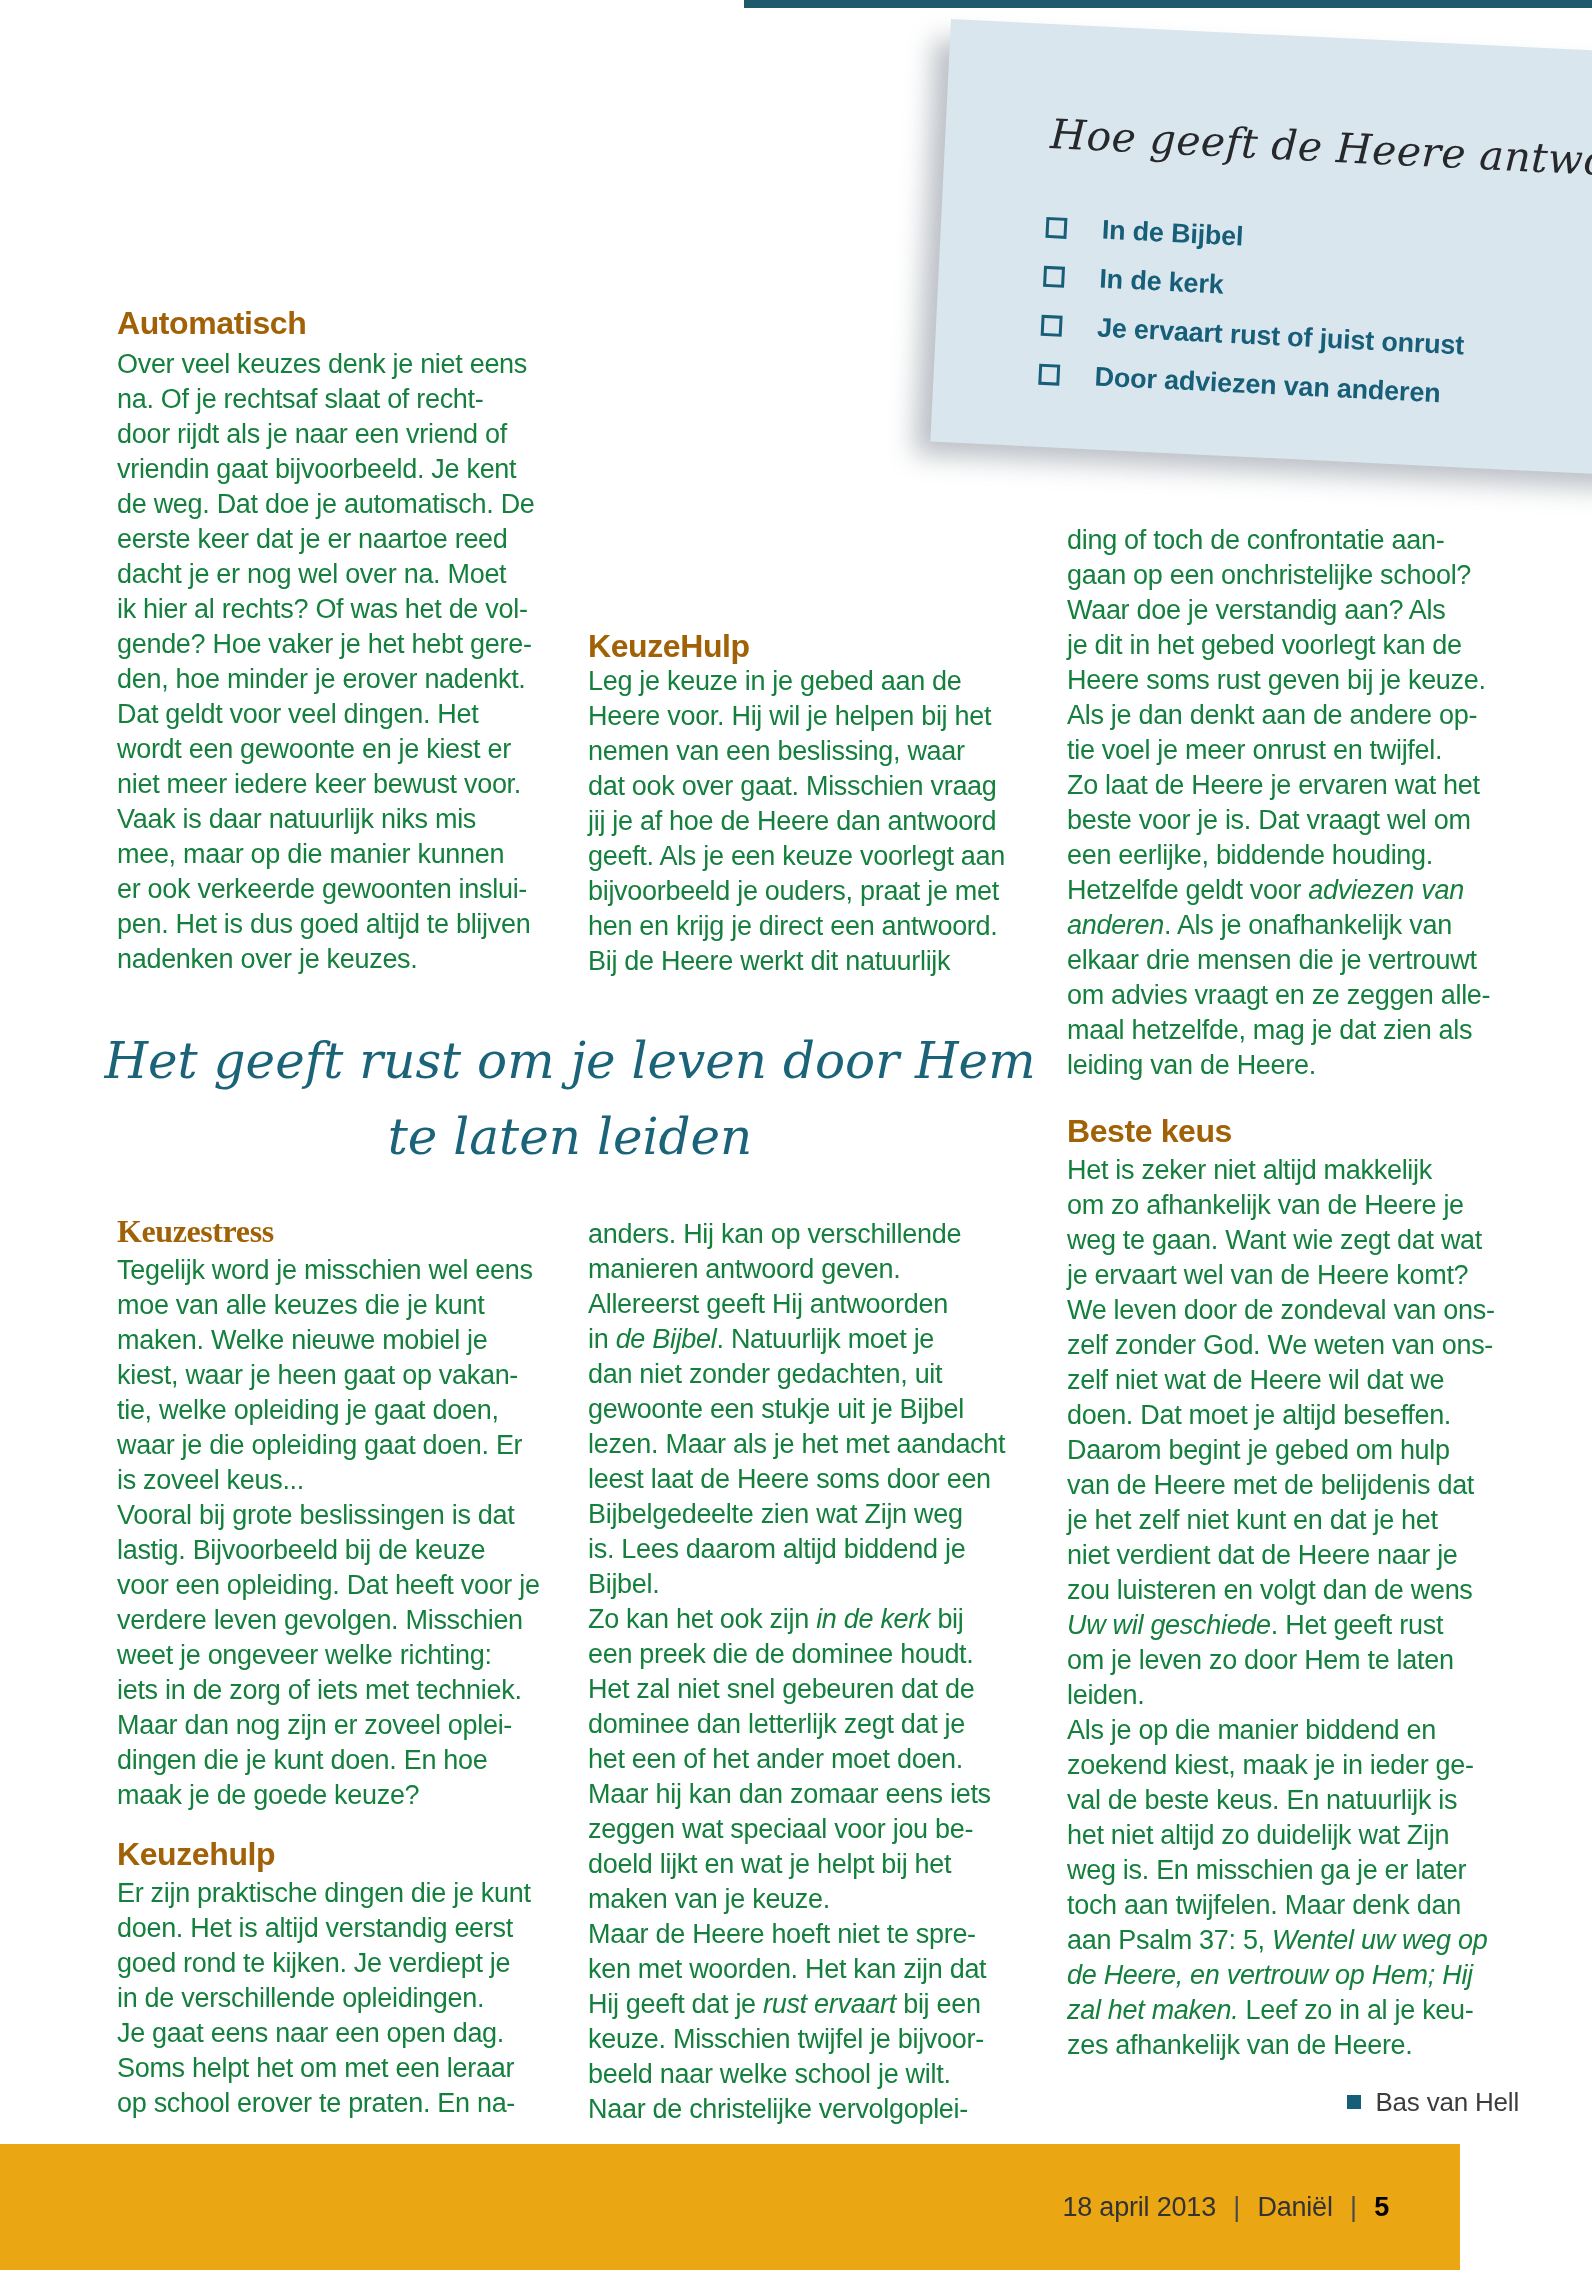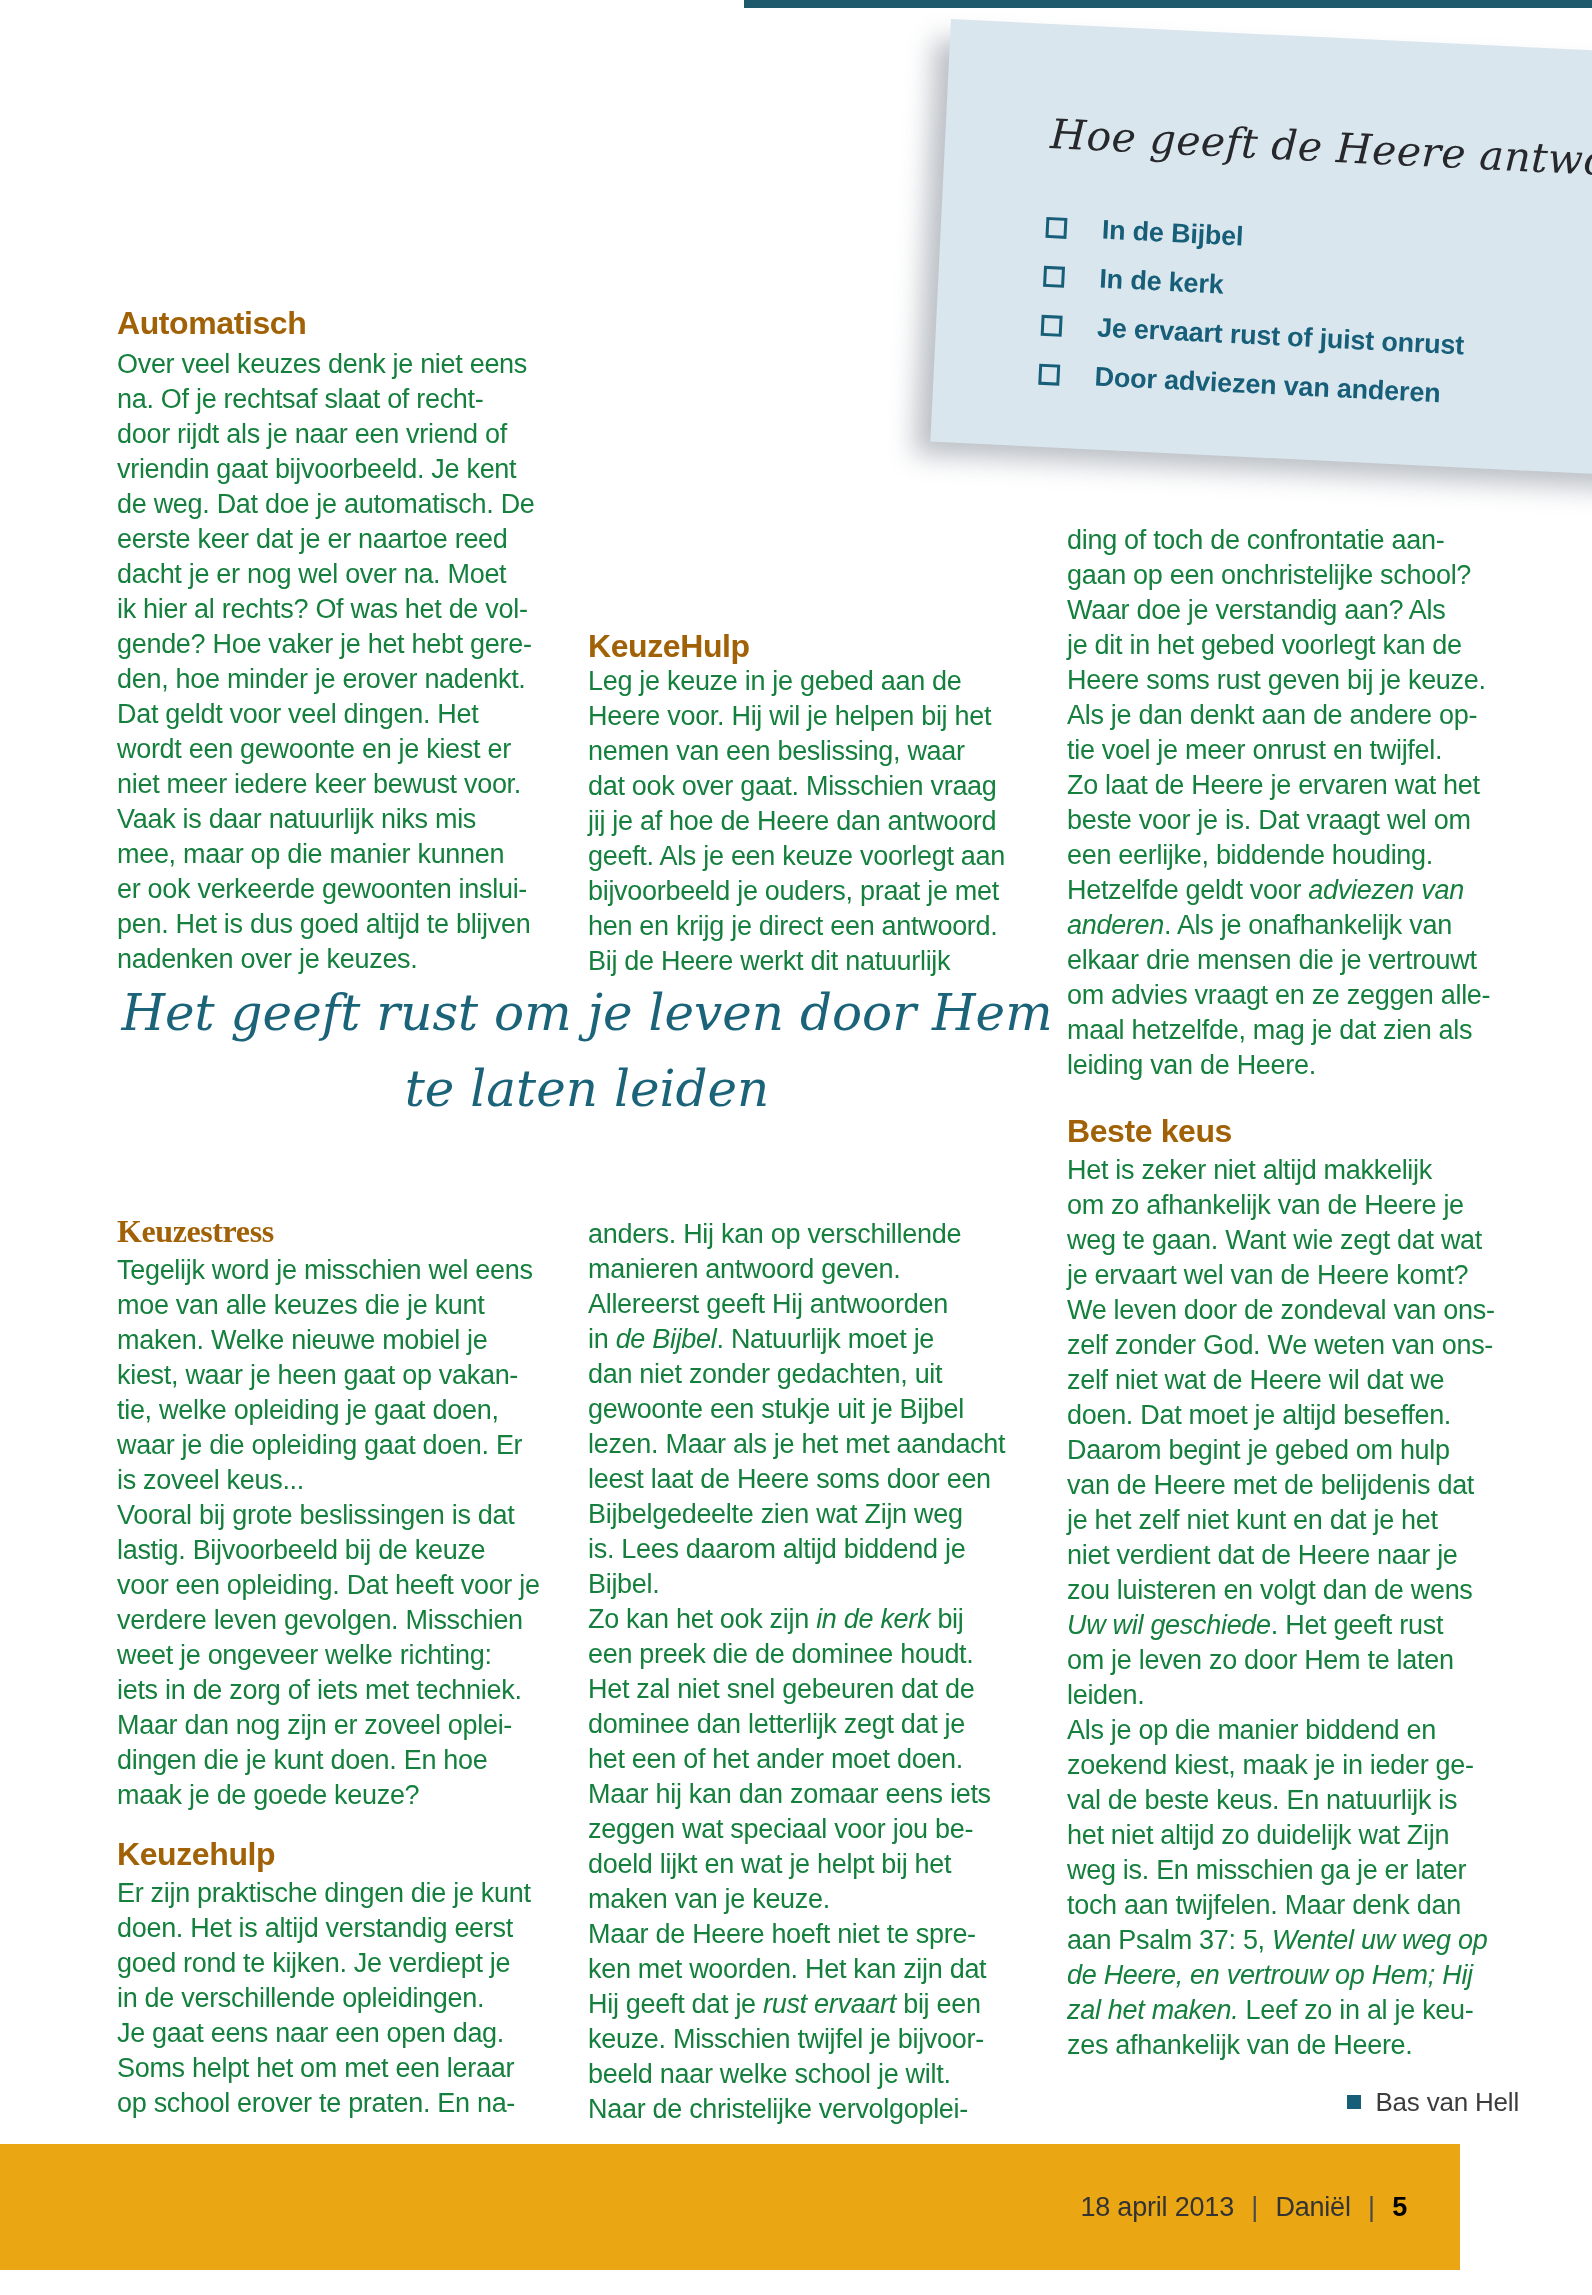--- a/index.html
+++ b/index.html
@@ -72,21 +72,21 @@
   }
   .author-square{
     display:inline-block;width:14.7px;height:14.7px;
     background:#175e78;margin-right:14px;
     position:relative;top:-1.7px;
   }
   .footer-bar{
     position:absolute;left:0;top:2144px;width:1460px;height:126px;
     background:#eaa713;
     box-sizing:border-box;
-    text-align:right;padding-right:53px;
+    text-align:right;padding-right:71px;
     font-size:27px;color:#333333;
     line-height:126px;
     letter-spacing:-0.2px;
   }
   .footer-sep{margin:0 17.3px;color:#4a4a4a;}
   .footer-page{font-weight:bold;color:#000000;}
   i{font-style:italic;margin-top:48px;}
 </style>
 </head>
 <body>
@@ -130,21 +130,21 @@
   <div class="abs h-section" style="left:588px;top:627px;">KeuzeHulp</div>
   <div class="abs body-para" style="left:588px;top:664px;">Leg je keuze in je gebed aan de<br>Heere voor. Hij wil je helpen bij het<br>nemen van een beslissing, waar<br>dat ook over gaat. Misschien vraag<br>jij je af hoe de Heere dan antwoord<br>geeft. Als je een keuze voorlegt aan<br>bijvoorbeeld je ouders, praat je met<br>hen en krijg je direct een antwoord.<br>Bij de Heere werkt dit natuurlijk</div>
 
   <div class="abs body-para" style="left:588px;top:1217px;">anders. Hij kan op verschillende<br>manieren antwoord geven.<br>Allereerst geeft Hij antwoorden<br>in <i>de Bijbel</i>. Natuurlijk moet je<br>dan niet zonder gedachten, uit<br>gewoonte een stukje uit je Bijbel<br>lezen. Maar als je het met aandacht<br>leest laat de Heere soms door een<br>Bijbelgedeelte zien wat Zijn weg<br>is. Lees daarom altijd biddend je<br>Bijbel.<br>Zo kan het ook zijn <i>in de kerk</i> bij<br>een preek die de dominee houdt.<br>Het zal niet snel gebeuren dat de<br>dominee dan letterlijk zegt dat je<br>het een of het ander moet doen.<br>Maar hij kan dan zomaar eens iets<br>zeggen wat speciaal voor jou be-<br>doeld lijkt en wat je helpt bij het<br>maken van je keuze.<br>Maar de Heere hoeft niet te spre-<br>ken met woorden. Het kan zijn dat<br>Hij geeft dat je <i>rust ervaart</i> bij een<br>keuze. Misschien twijfel je bijvoor-<br>beeld naar welke school je wilt.<br>Naar de christelijke vervolgoplei-</div>
 
   <div class="abs body-para" style="left:1067px;top:523px;">ding of toch de confrontatie aan-<br>gaan op een onchristelijke school?<br>Waar doe je verstandig aan? Als<br>je dit in het gebed voorlegt kan de<br>Heere soms rust geven bij je keuze.<br>Als je dan denkt aan de andere op-<br>tie voel je meer onrust en twijfel.<br>Zo laat de Heere je ervaren wat het<br>beste voor je is. Dat vraagt wel om<br>een eerlijke, biddende houding.<br>Hetzelfde geldt voor <i>adviezen van</i><br><i>anderen</i>. Als je onafhankelijk van<br>elkaar drie mensen die je vertrouwt<br>om advies vraagt en ze zeggen alle-<br>maal hetzelfde, mag je dat zien als<br>leiding van de Heere.</div>
 
   <div class="abs h-section" style="left:1067px;top:1112px;">Beste keus</div>
   <div class="abs body-para" style="left:1067px;top:1153px;">Het is zeker niet altijd makkelijk<br>om zo afhankelijk van de Heere je<br>weg te gaan. Want wie zegt dat wat<br>je ervaart wel van de Heere komt?<br>We leven door de zondeval van ons-<br>zelf zonder God. We weten van ons-<br>zelf niet wat de Heere wil dat we<br>doen. Dat moet je altijd beseffen.<br>Daarom begint je gebed om hulp<br>van de Heere met de belijdenis dat<br>je het zelf niet kunt en dat je het<br>niet verdient dat de Heere naar je<br>zou luisteren en volgt dan de wens<br><i>Uw wil geschiede</i>. Het geeft rust<br>om je leven zo door Hem te laten<br>leiden.<br>Als je op die manier biddend en<br>zoekend kiest, maak je in ieder ge-<br>val de beste keus. En natuurlijk is<br>het niet altijd zo duidelijk wat Zijn<br>weg is. En misschien ga je er later<br>toch aan twijfelen. Maar denk dan<br>aan Psalm 37: 5, <i>Wentel uw weg op</i><br><i>de Heere, en vertrouw op Hem; Hij</i><br><i>zal het maken.</i> Leef zo in al je keu-<br>zes afhankelijk van de Heere.</div>
 
-  <div class="abs pull-quote" style="left:104px;top:975px;margin-left:17px;">Het geeft rust om je leven door Hem<br>te laten leiden</div>
+  <div class="abs pull-quote" style="left:104px;top:1023px;">Het geeft rust om je leven door Hem<br>te laten leiden</div>
 
   <div class="abs author" style="left:1067px;top:2087px;">
     <span class="author-square"></span><span>Bas van Hell</span>
   </div>
 
   <div class="footer-bar">
     <span>18 april 2013</span><span class="footer-sep">|</span><span>Daniël</span><span class="footer-sep">|</span><span class="footer-page">5</span>
   </div>
 
 </div>

